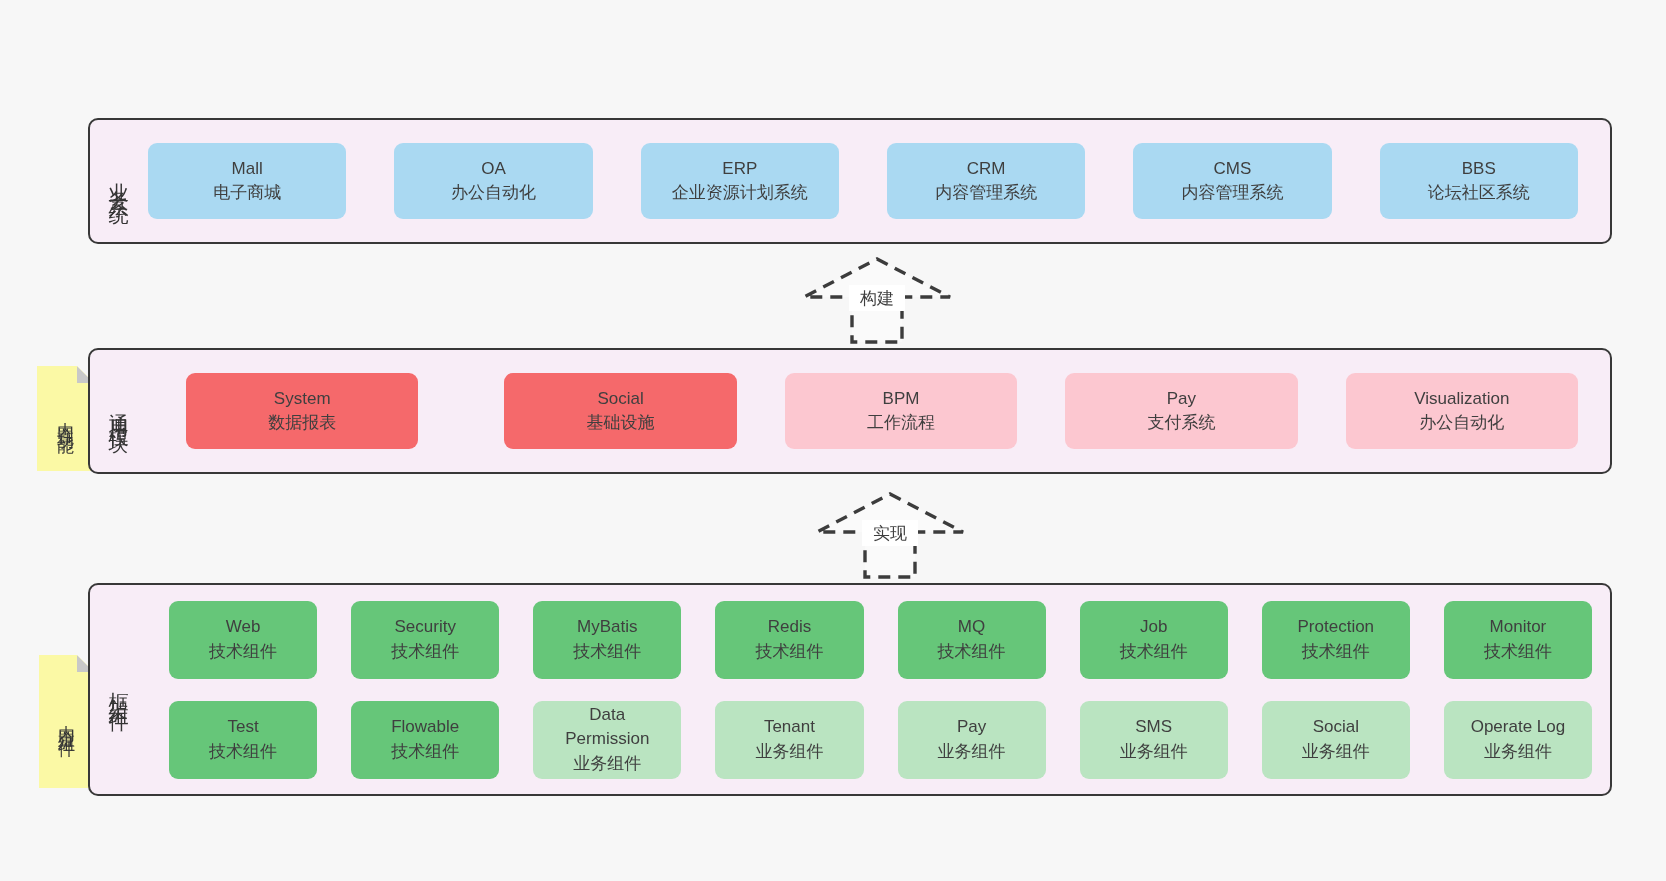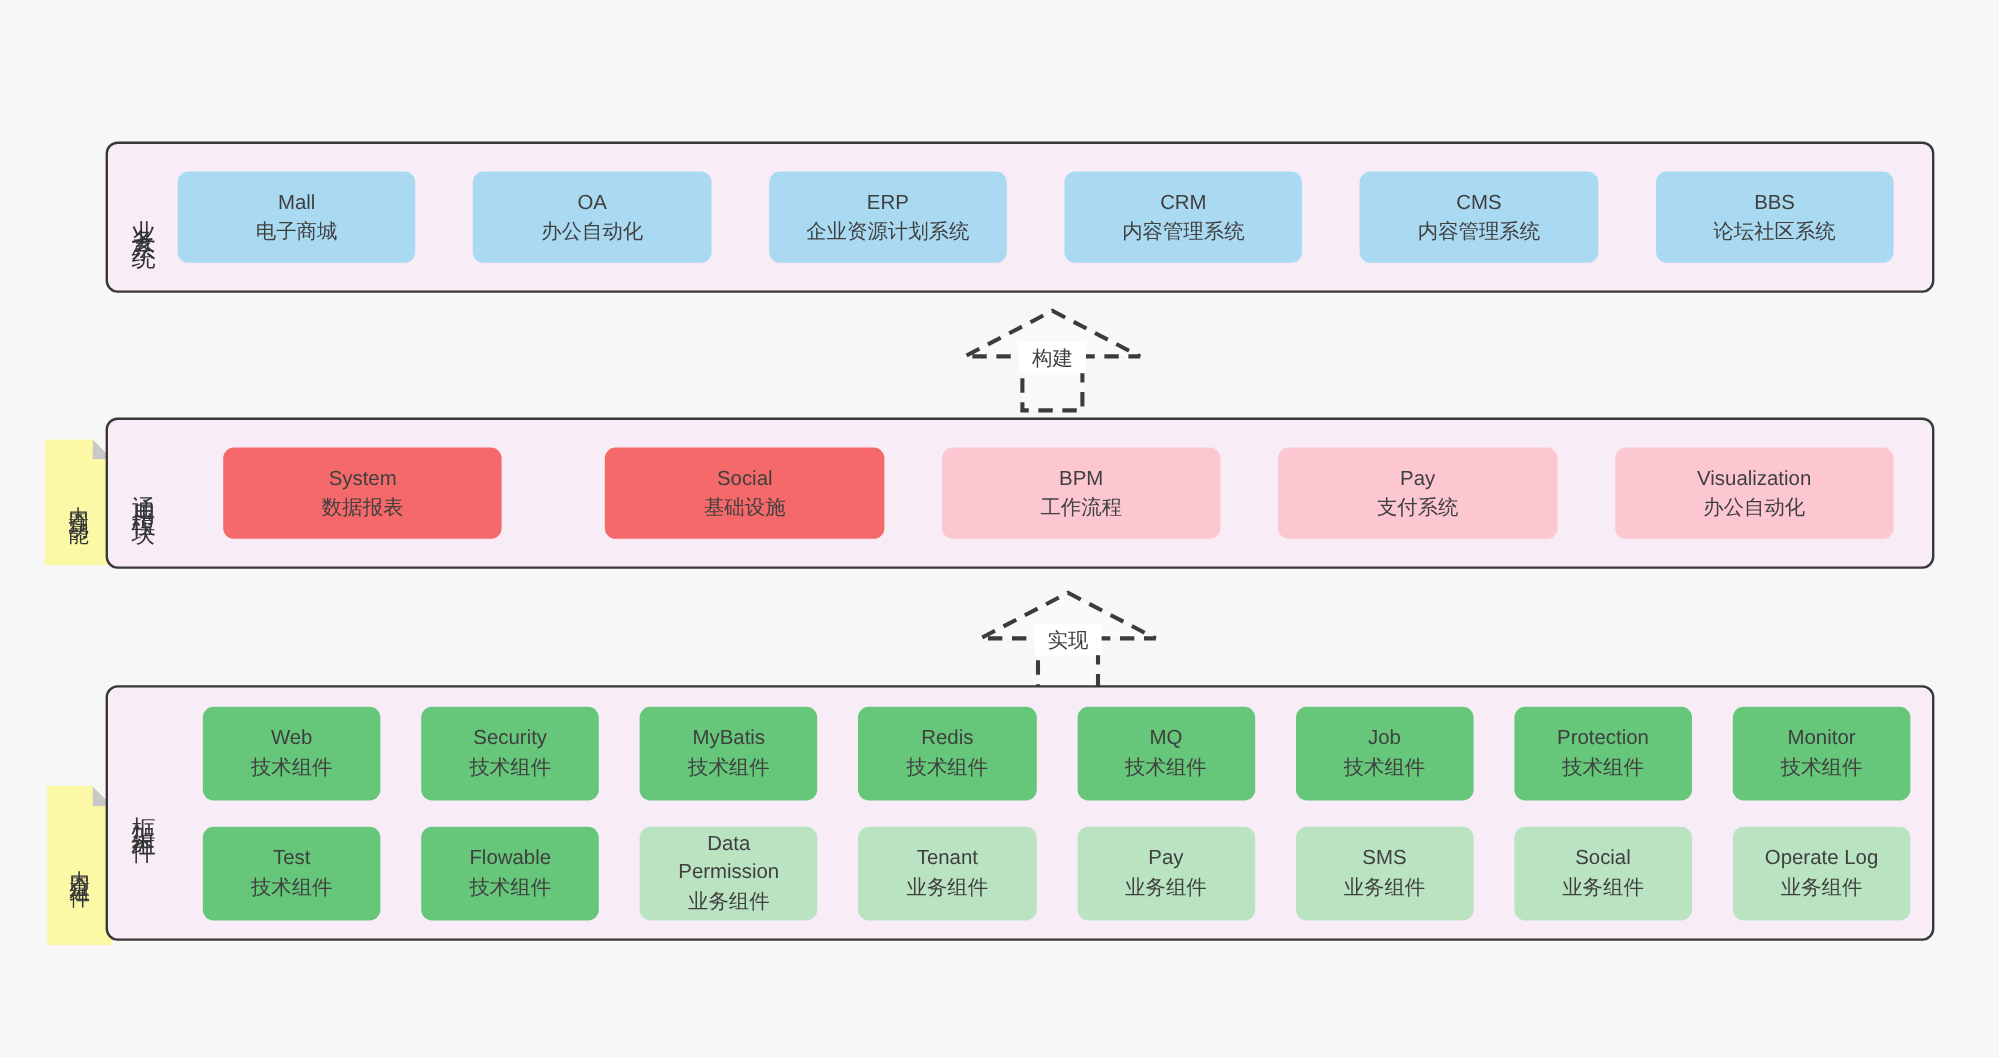--- a/index.html
+++ b/index.html
@@ -11,21 +11,21 @@
   }
   .layer {
     position:absolute; left:88px; width:1524px; box-sizing:border-box;
     background:var(--layerBg,#f8edf7);
     border:2.5px solid var(--layerBorder,#383838);
     border-radius:10px;
     display:flex; align-items:center;
   }
   #layer-business   { top:118px; height:126px; }
   #layer-modules    { top:348px; height:126px; }
-  #layer-components { top:571px; height:213px;gap:21px; }
+  #layer-components { top:583px; height:213px;gap:21px; }
 
   .label-col { flex:0 0 58px; align-self:stretch; display:flex; align-items:center; justify-content:center; }
   .v-text {
     writing-mode:vertical-rl; text-orientation:upright;
     font-size:20px; letter-spacing:7px; color:#343434; line-height:1;
   }
 
   .boxes { flex:1; display:flex; gap:48px; padding-right:32px; }
   .box {
     flex:1; height:76px; border-radius:9px; box-sizing:border-box;

